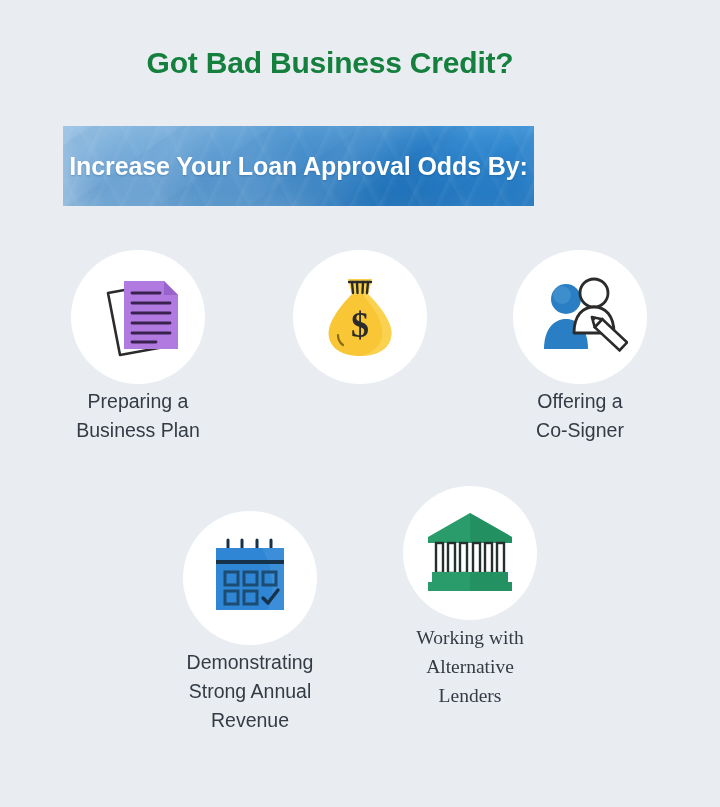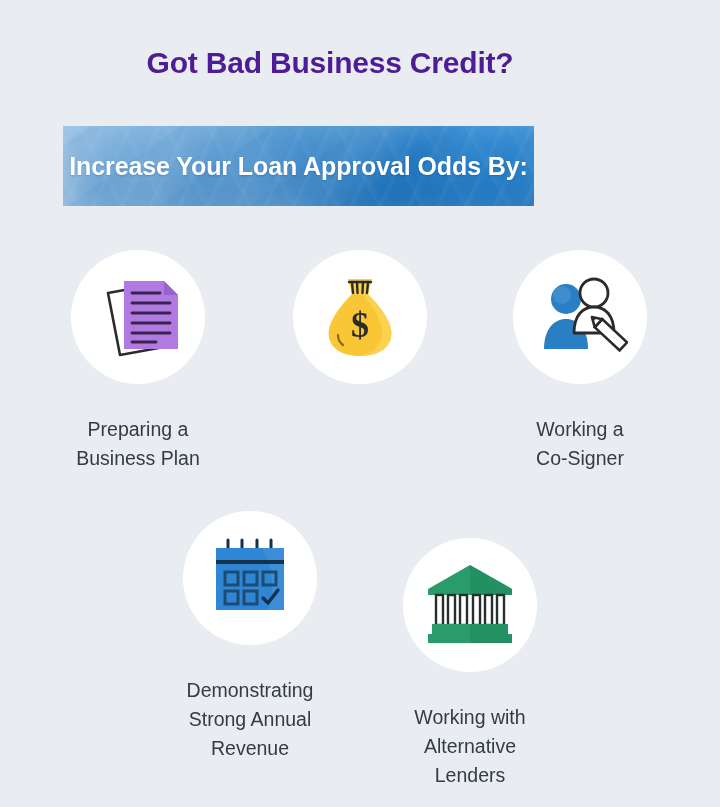--- a/index.html
+++ b/index.html
@@ -23,21 +23,21 @@
 
   
   .page-title {
     position: absolute;
     top: 46px;
     left: 0;
     width: 660px;
     text-align: center;
     font-size: 30px;
     font-weight: bold;
-    color: #4c1d95;
+    color: #15803d;
     letter-spacing: -0.2px;
   }
 
   
   .banner {
     position: absolute;
     left: 63px;
     top: 126px;
     width: 471px;
     height: 80px;
@@ -102,34 +102,34 @@
     width: 134px;
     height: 134px;
     margin: 0 auto;
     border-radius: 50%;
     background: #ffffff;
     display: flex;
     align-items: center;
     justify-content: center;
   }
   .item-label {
-    margin-top: 31px;
+    margin-top: 3px;
     font-size: 19.5px;
     line-height: 29px;
     color: #343b45;
     white-space: pre-line;
   }
 
   
   .item-1 { left: 38px;  top: 250px; }
   .item-2 { left: 260px; top: 250px; }
   .item-3 { left: 480px; top: 250px; }
   
   .item-4 { left: 150px; top: 511px; text-align: center; }
-  .item-5 { left: 370px; top: 538px; }
+  .item-5 { left: 370px; top: 486px; font-family: Liberation Serif, serif; }
 </style>
 </head>
 <body>
 
 <div class="infographic">
 
   <div class="page-title">Got Bad Business Credit?</div>
 
   <div class="banner">
     <div class="brush"></div>
@@ -198,21 +198,21 @@
           <path d="M42,66 C42,48 51,40 62,40 C73,40 82,48 82,66 Z" fill="#ffffff" stroke="#2b2b2b" stroke-width="2.8" stroke-linejoin="round"></path>
 
           <g transform="rotate(43 72 62)">
             <rect x="64" y="56" width="34" height="11" fill="#ffffff" stroke="#2b2b2b" stroke-width="2.6"></rect>
             <polygon points="64,56 55,61.5 64,67" fill="#ffffff" stroke="#2b2b2b" stroke-width="2.6" stroke-linejoin="round"></polygon>
             <polygon points="59,59 55,61.5 59,64" fill="#2b2b2b"></polygon>
           </g>
         </svg>
       </span>
     </div>
-    <div class="item-label">Working a
+    <div class="item-label">Offering a
 Co-Signer</div>
   </div>
 
   <div class="item item-4">
     <div class="circle">
       <span>
         <svg width="96" height="96" viewBox="0 0 96 96">
 
           <g stroke="#16314a" stroke-width="3" stroke-linecap="round">
             <line x1="26" y1="12" x2="26" y2="26"></line>

